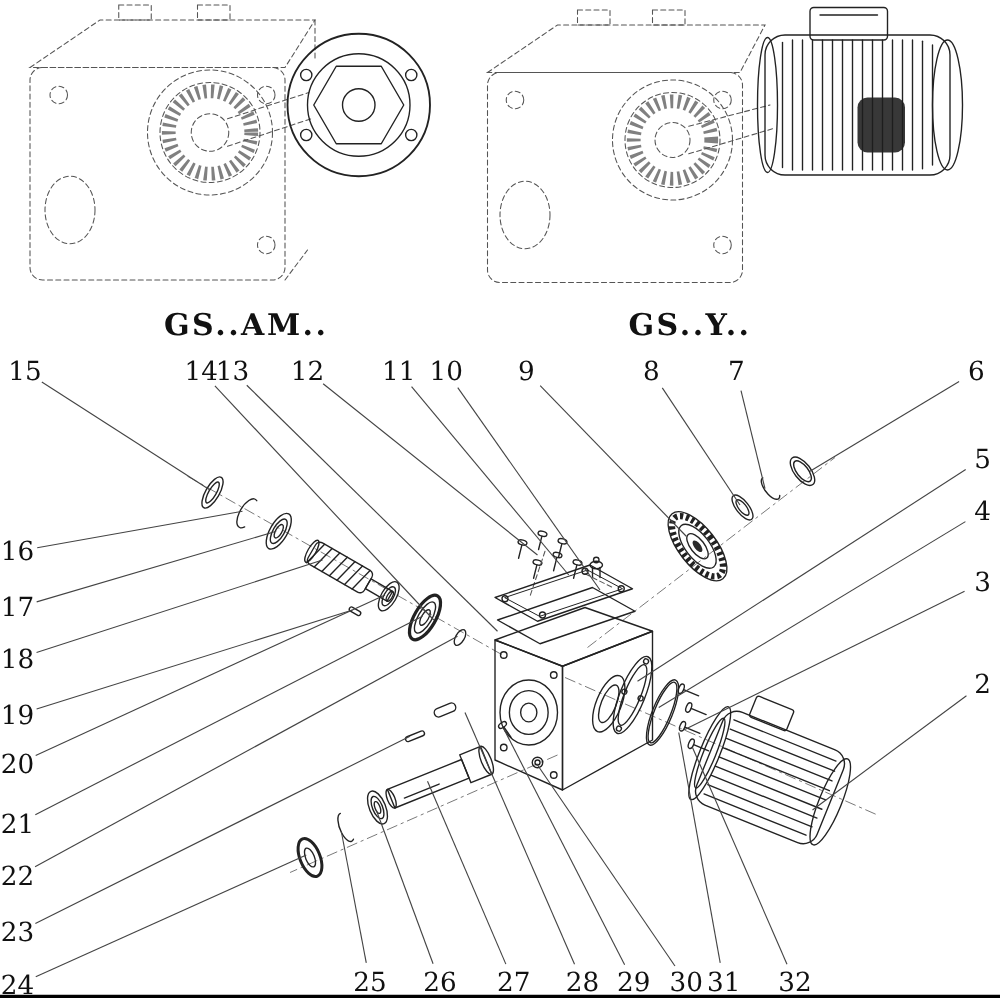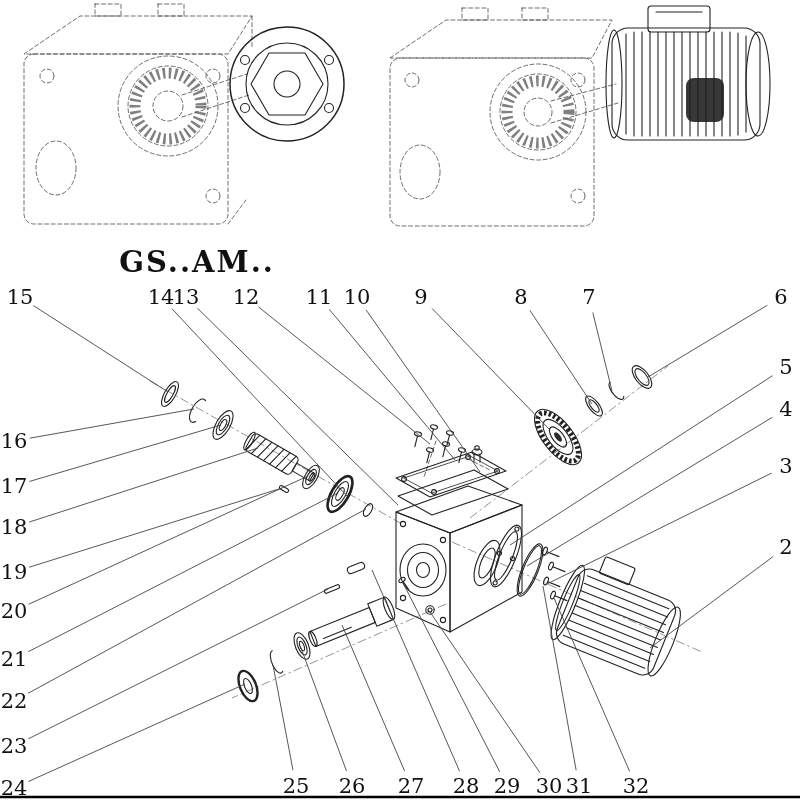--- a/index.html
+++ b/index.html
@@ -1,19 +1,19 @@
 <!DOCTYPE html>
 <html><head>
 <meta charset="utf-8">
 <style>
   html,body{margin:0;padding:0;background:#fff;}
   #stage{position:relative;width:800px;height:800px;background:#fff;overflow:hidden;
          font-family:"DejaVu Serif", serif;}
   #stage svg{position:absolute;left:0;top:0;}
-  .view-label{position:absolute;font-weight:bold;font-size:29px;letter-spacing:2px;color:#111;
+  .view-label{position:absolute;font-weight:bold;font-size:24px;letter-spacing:2px;color:#111;
               text-align:center;width:200px;}
   #label-am{left:97px;top:245px;}
   #label-y{left:452px;top:245px;}
   .o{stroke:#222;fill:none;stroke-width:1.1;stroke-linecap:round;stroke-linejoin:round;}
   .d{stroke:#555;fill:none;stroke-width:.85;stroke-dasharray:4 2.6;stroke-linecap:round;}
   .cl{stroke:#666;fill:none;stroke-width:.7;stroke-dasharray:9 3 2.5 3;}
   .teeth{stroke:#222;fill:none;stroke-width:5;stroke-dasharray:2.6 2.2;}
   .spoke{stroke:#555;fill:none;stroke-width:11;stroke-dasharray:2.5 3.5;opacity:.75;}
   .leader{stroke:#444;stroke-width:.9;}
   .callout{font-family:"DejaVu Serif",serif;font-size:21px;fill:#111;text-anchor:middle;}
@@ -374,13 +374,14 @@
       <text x="507" y="793" class="callout">29</text>
       <line x1="539.9677785223314" y1="772.7932223771904" x2="430" y2="612" class="leader"></line>
       <text x="549" y="793" class="callout">30</text>
       <line x1="576.1655520269558" y1="770.2530668164209" x2="543" y2="586" class="leader"></line>
       <text x="579" y="793" class="callout">31</text>
       <line x1="629.6032717310094" y1="771.334330310119" x2="554" y2="598" class="leader"></line>
       <text x="636" y="793" class="callout">32</text>
     </svg>
 
   <div class="view-label" id="label-am">GS..AM..</div>
+  <div class="view-label" id="label-y">GS..Y..</div>
 </div>
 
 </body></html>

